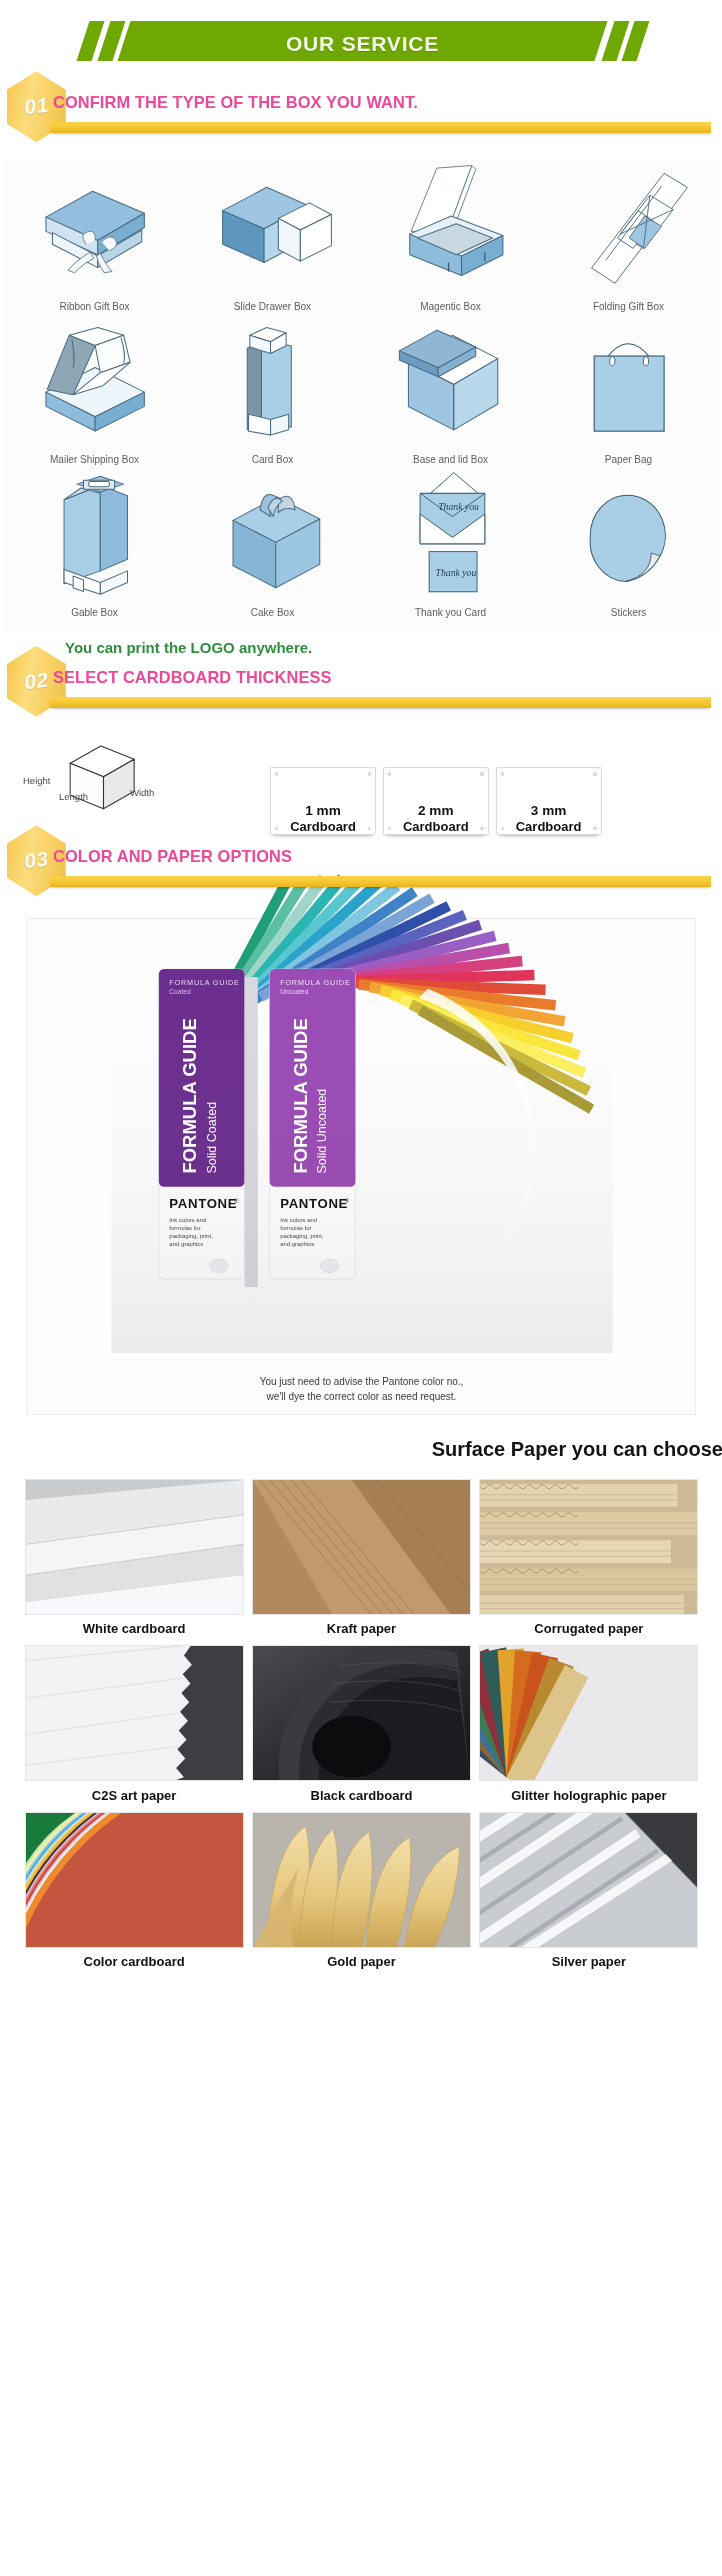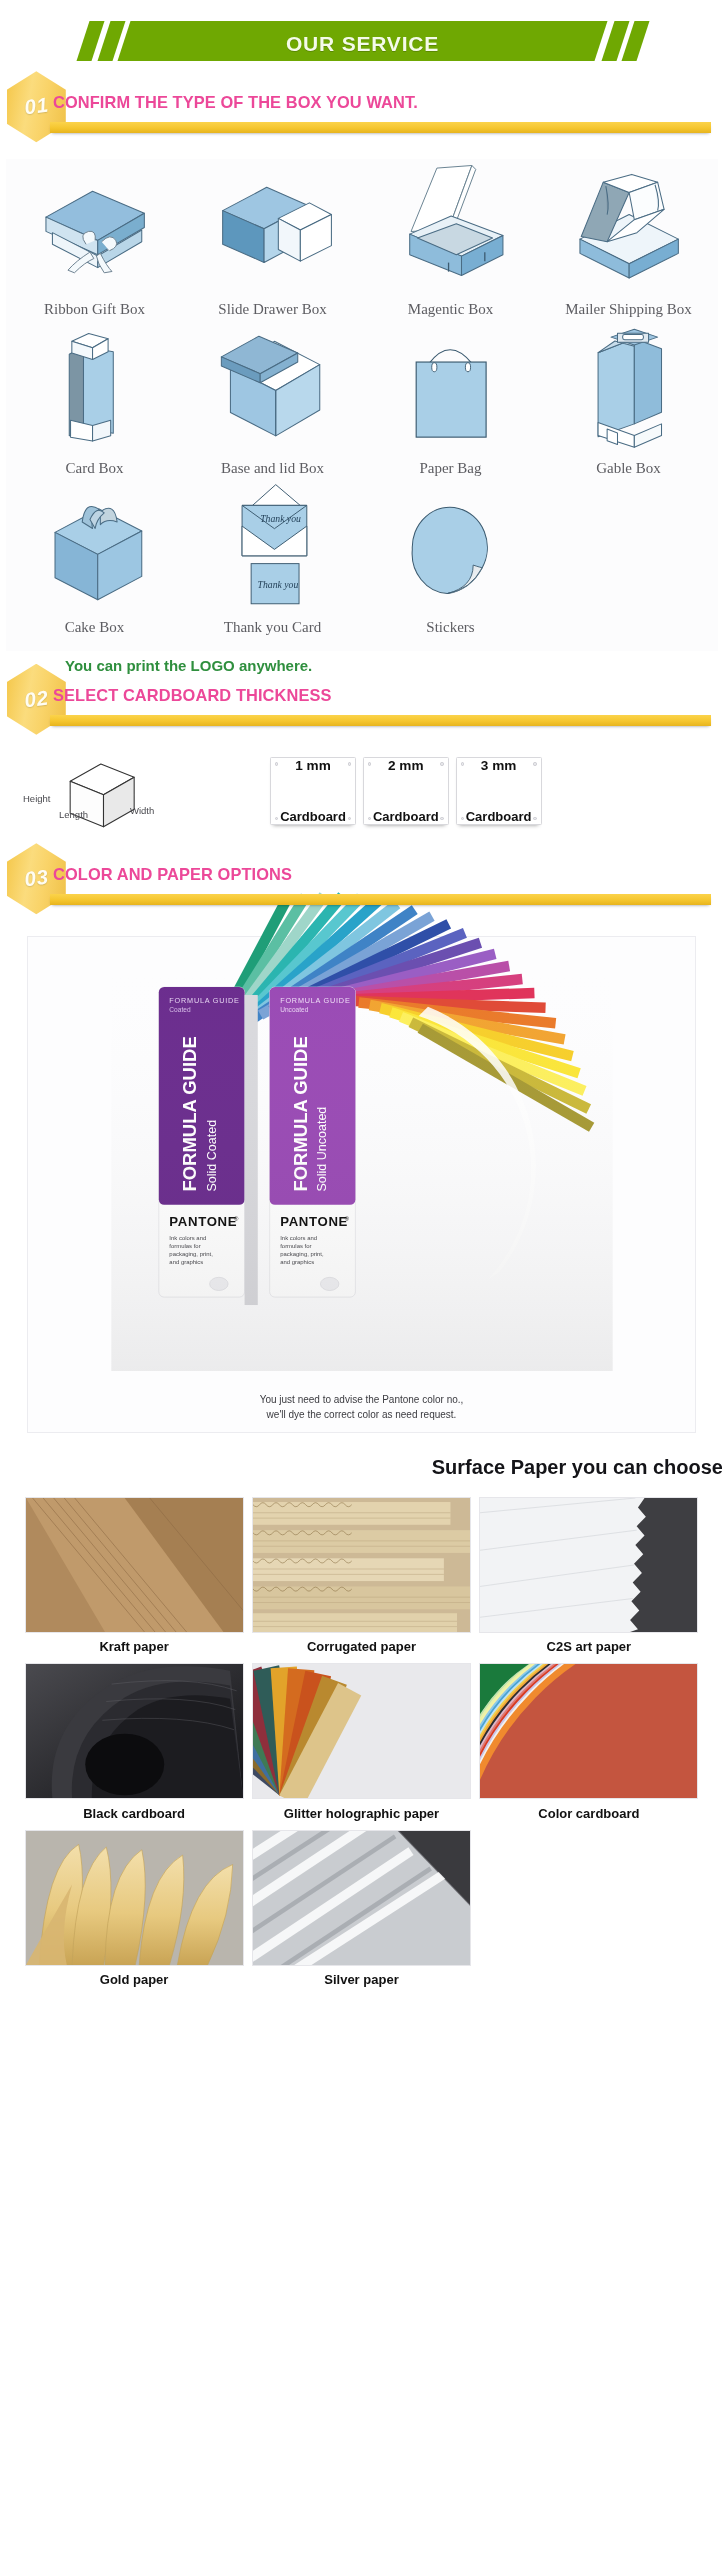--- a/index.html
+++ b/index.html
@@ -139,24 +139,23 @@
   }
   .boxcell .art {
     height: 126px;
     display: flex;
     align-items: center;
     justify-content: center;
     width: 100%;
   }
   .boxcell .cap {
     margin-top: 5.5px;
-    font-size: 15px;
+    font-size: 10px;
     color: #5d5d62;
     text-align: center;
-    font-family: Liberation Serif, serif;
   }
 
   
   .thickness {
     position: relative;
     margin: 9.5px 0 0 0;
     height: 82px;
   }
   .dimbox { position: absolute; left: 19px; top: 2.7px; }
   .dimlabel {
@@ -165,31 +164,32 @@
     color: #4a4a4f;
   }
   .cards {
     position: absolute;
     left: 270px;
     top: 4.1px;
     display: flex;
     gap: 6.8px;
   }
   .card {
-    width: 86px;
+    width: 106px;
     height: 68px;
     background: #fff;
     border: 0.7px solid #d8d8dc;
     border-radius: 1.4px;
     display: flex;
     flex-direction: column;
     align-items: center;
-    justify-content: space-between;
+    justify-content: flex-end;
     position: relative;
     box-shadow: 0 2.7px 4.1px -2.7px rgba(0,0,0,.45);
+    margin-top: 28px;
   }
   .card .t1 { font-size: 13.6px; font-weight: bold; color: #111; }
   .card .t2 { font-size: 13px; font-weight: bold; color: #111; margin-top: 1.4px;}
   .screw {
     position: absolute;
     width: 3.4px; height: 3.4px;
     border-radius: 50%;
     background: #e9e9ed;
     border: 0.7px solid #c9c9cf;
   }
@@ -327,20 +327,36 @@
               <polygon points="112,124 176,92 176,122 112,154" fill="#78aed2"></polygon>
               <polygon points="44,96 104,122 160,96 104,74" fill="#c8d8e2"></polygon>
             </g>
             <line x1="92" y1="134" x2="92" y2="148" stroke="#3c5b70" stroke-width="2"></line>
             <line x1="148" y1="118" x2="148" y2="132" stroke="#3c5b70" stroke-width="2"></line>
           </svg>
         </div>
         <div class="cap">Magentic Box</div>
       </div>
 
+      <div class="boxcell">
+        <div class="art">
+          <svg viewBox="0 0 190 175" width="123" height="115">
+            <g stroke="#55707f" stroke-width="1.5" stroke-linejoin="round" fill="#ffffff">
+              <polygon points="150,-4 186,18 74,166 38,142"></polygon>
+              <polygon points="128,30 164,52 118,112 82,90" fill="#ffffff"></polygon>
+              <polygon points="110,54 134,70 102,112 78,96" fill="#ffffff"></polygon>
+              <polygon points="120,62 146,78 120,112 96,96" fill="#9ec6e2"></polygon>
+              <line x1="128" y1="30" x2="118" y2="112"></line>
+              <line x1="164" y1="52" x2="82" y2="90"></line>
+              <line x1="146" y1="16" x2="60" y2="130"></line>
+            </g>
+          </svg>
+        </div>
+        <div class="cap">Folding Gift Box</div>
+      </div>
 
       <div class="boxcell">
         <div class="art">
           <svg viewBox="0 0 190 170" width="123" height="112">
             <g stroke="#4a6c84" stroke-width="1.6" stroke-linejoin="round">
               <polygon points="20,96 96,58 172,96 96,134" fill="#eef5fa"></polygon>
               <polygon points="20,96 96,134 96,156 20,118" fill="#8ebcdb"></polygon>
               <polygon points="96,134 172,96 172,118 96,156" fill="#78aed2"></polygon>
               <polygon points="22,92 56,8 96,24 62,100" fill="#8fa7b5"></polygon>
               <polygon points="56,8 96,24 140,8 100,-4" fill="#ffffff"></polygon>
@@ -618,20 +634,36 @@
     <div class="pantone-cap">
       <div>You just need to advise the Pantone color no.,</div>
       <div>we'll dye the correct color as need request.</div>
     </div>
   </div>
 
   <div class="surface-title">Surface Paper you can choose</div>
 
   <div class="papergrid">
 
+    <div class="papercell">
+      <div class="paperimg">
+        <svg viewBox="0 0 330 200" preserveAspectRatio="none">
+          <rect width="330" height="200" fill="#c9cbcd"></rect>
+          <polygon points="0,30 330,0 330,60 0,96" fill="#e9eaec"></polygon>
+          <polygon points="0,96 330,52 330,104 0,142" fill="#f4f5f6"></polygon>
+          <polygon points="0,142 330,96 330,150 0,182" fill="#dfe1e3"></polygon>
+          <polygon points="0,182 330,142 330,200 0,200" fill="#f7f8f9"></polygon>
+          <g stroke="#b9bbbe" stroke-width="1">
+            <line x1="0" y1="96" x2="330" y2="52"></line>
+            <line x1="0" y1="142" x2="330" y2="96"></line>
+          </g>
+        </svg>
+      </div>
+      <div class="papercap">White cardboard</div>
+    </div>
 
     <div class="papercell">
       <div class="paperimg">
         <svg viewBox="0 0 330 200" preserveAspectRatio="none">
           <rect width="330" height="200" fill="#b08a5d"></rect>
           <polygon points="0,0 150,0 330,200 120,200" fill="#c09a6b"></polygon>
           <polygon points="150,0 330,0 330,200 300,200" fill="#a57f52"></polygon>
           <g stroke="#8d6a44" stroke-width="1.2" opacity=".7">
             <line x1="10" y1="0" x2="180" y2="200"></line>
             <line x1="26" y1="0" x2="196" y2="200"></line>

